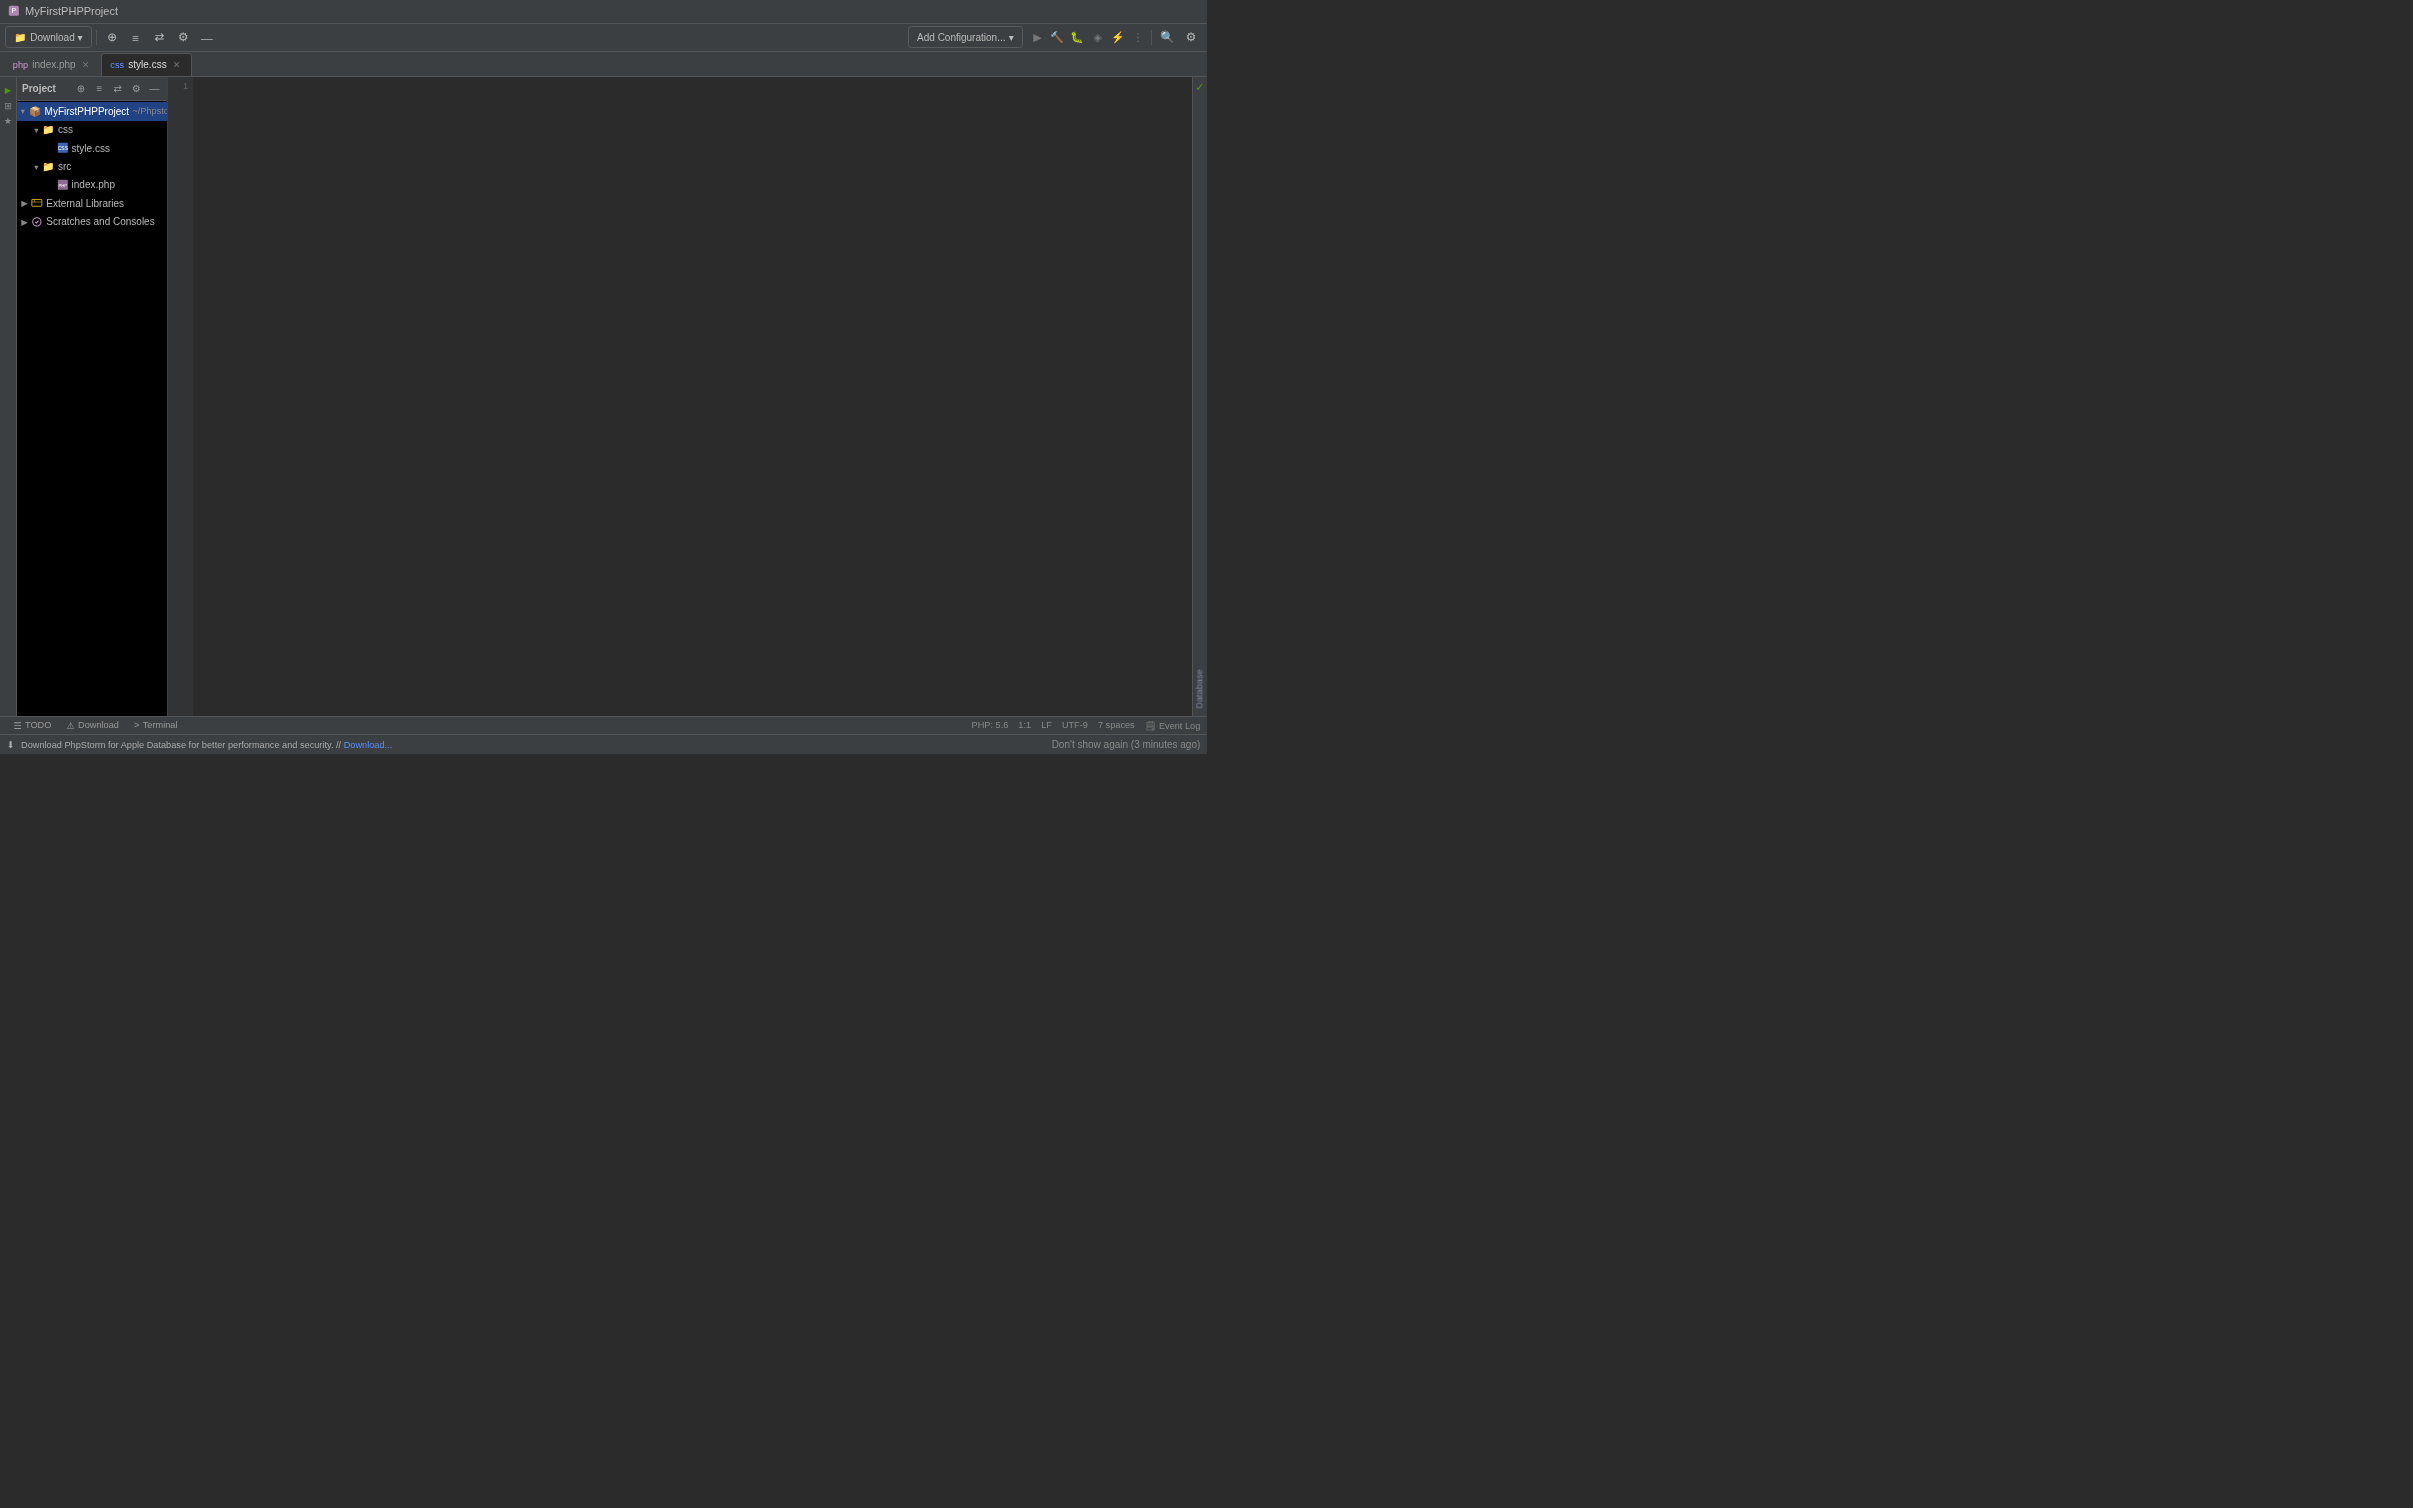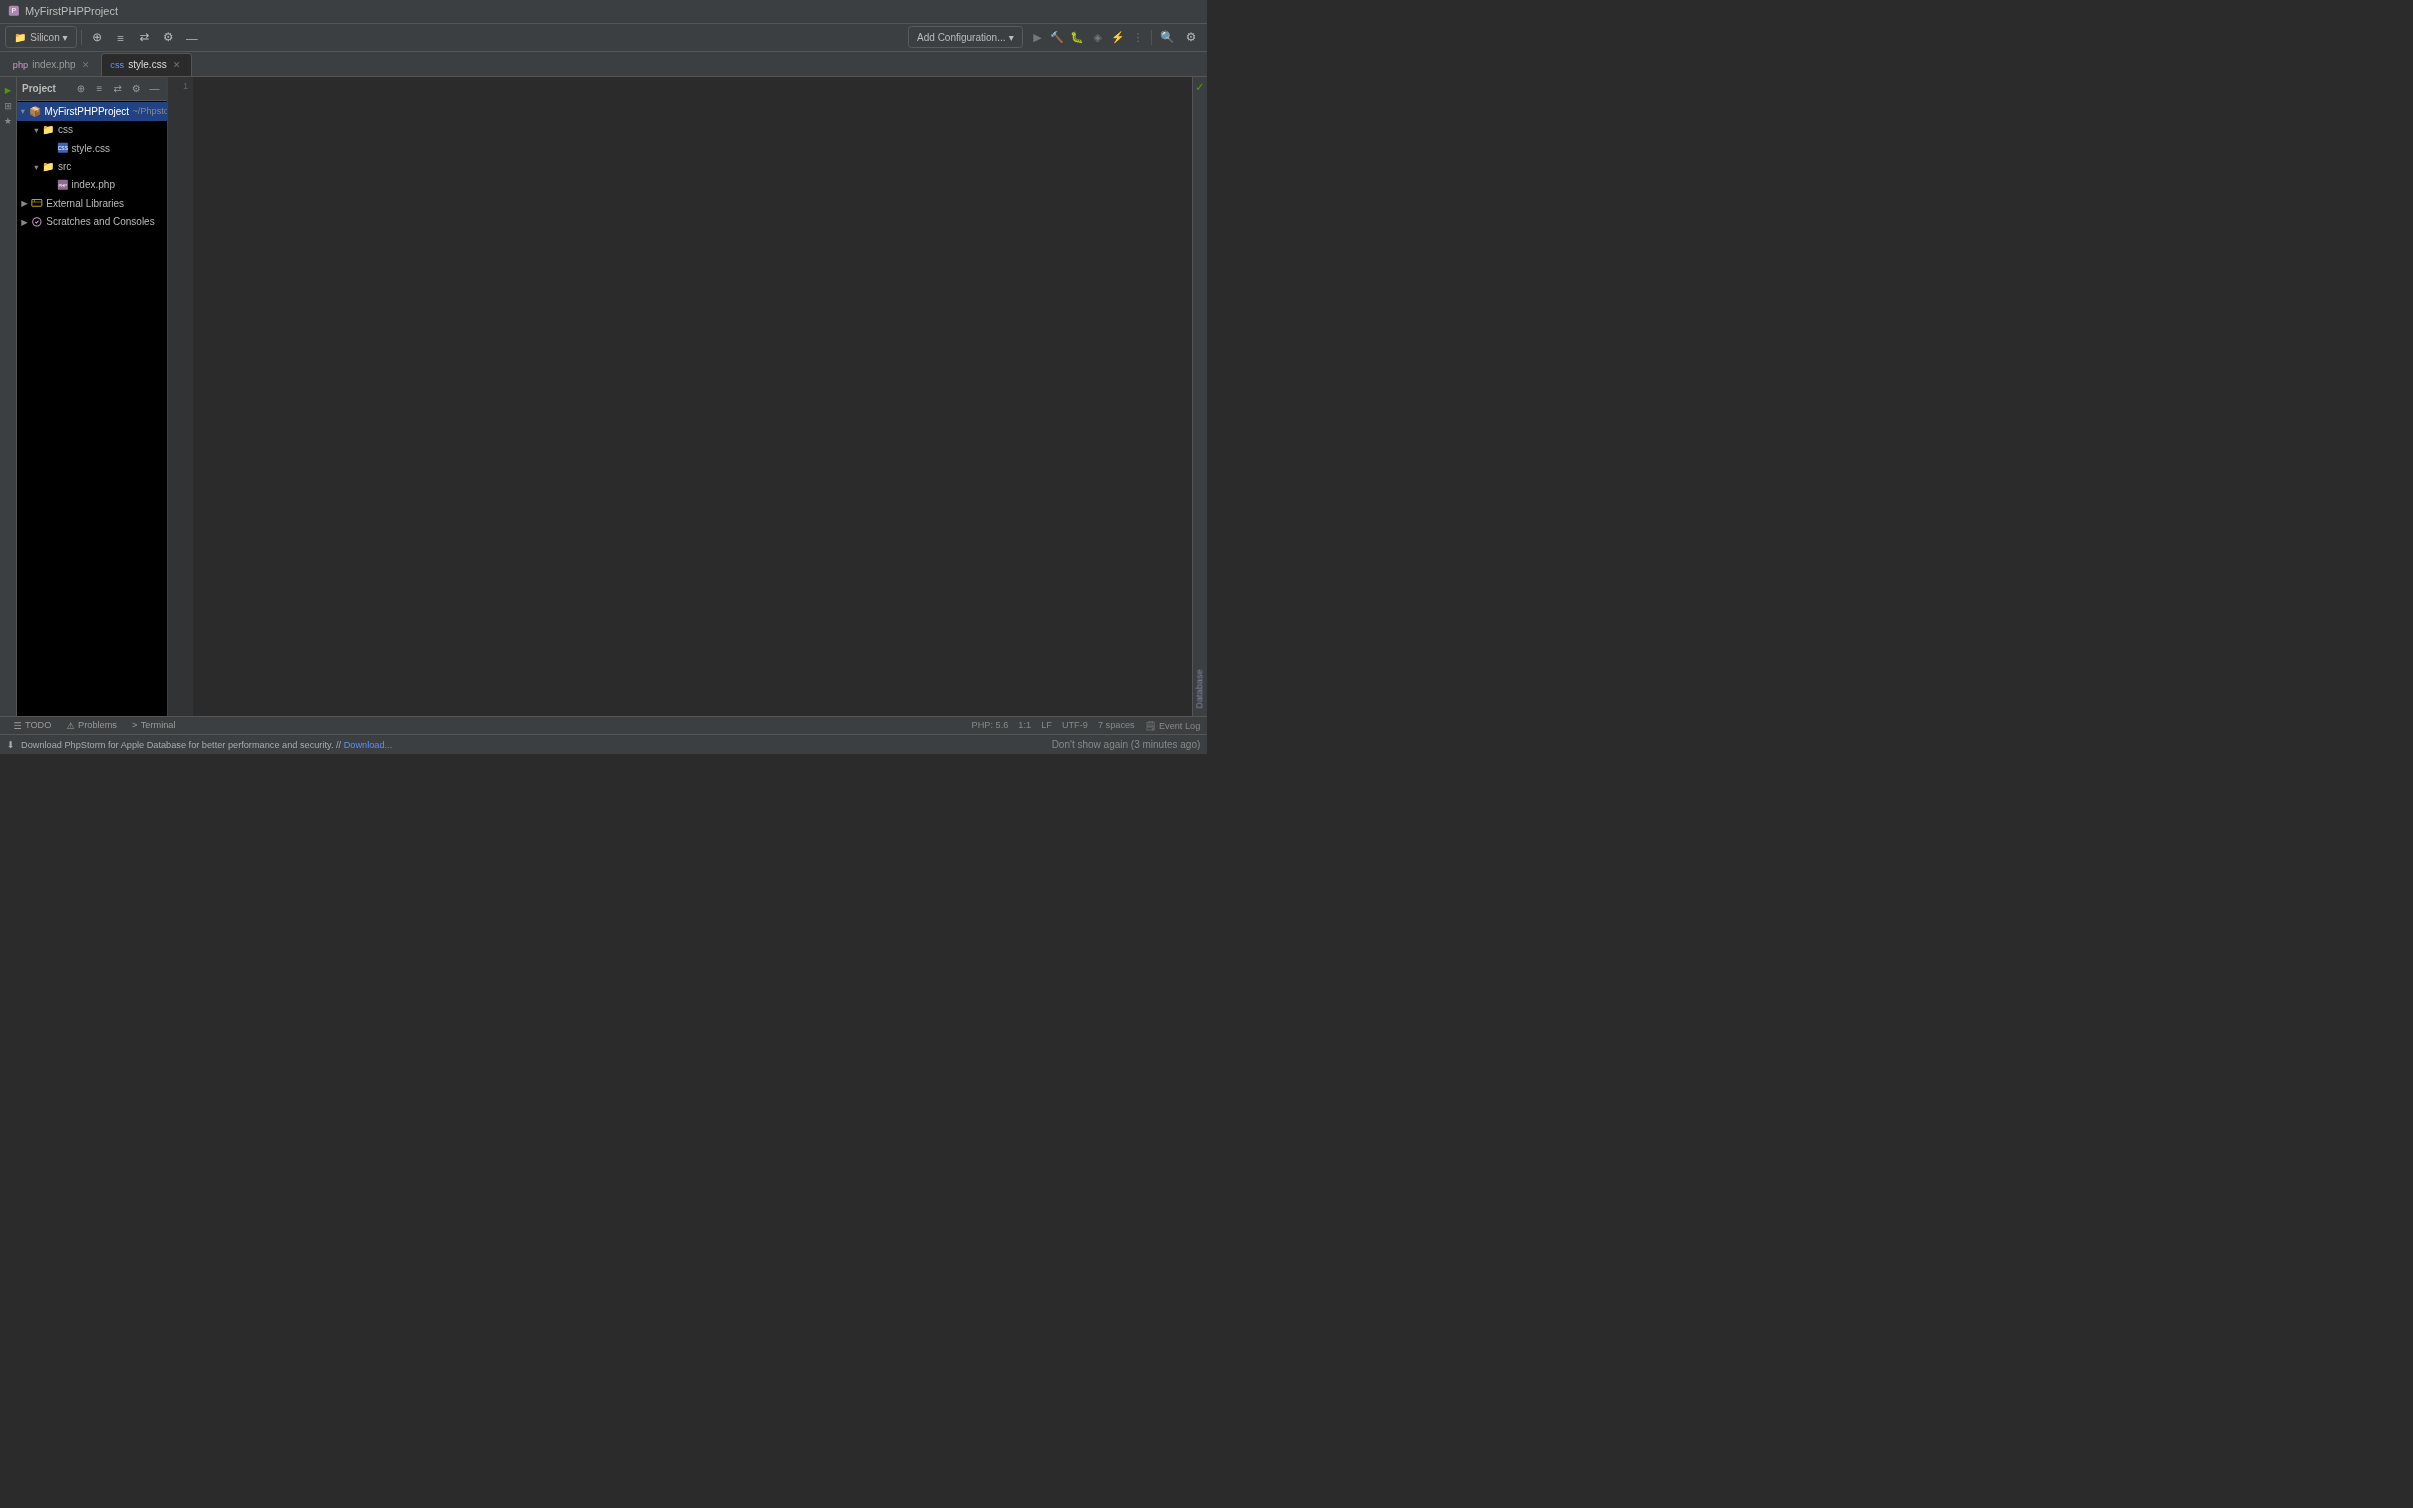--- a/index.html
+++ b/index.html
@@ -396,21 +396,21 @@
   <span class="title-bar-title">MyFirstPHPProject</span>
   <div class="title-bar-right">
     
   </div>
 </div>
 
 <div class="toolbar">
 
   <div class="run-config-btn">
     <span>📁</span>
-    <span>Silicon ▾</span>
+    <span>Download ▾</span>
   </div>
 
   <div class="toolbar-separator"></div>
 
   <button class="toolbar-btn" title="Scope">⊕</button>
   <button class="toolbar-btn" title="Collapse All">≡</button>
   <button class="toolbar-btn" title="Toggle">⇄</button>
   <button class="toolbar-btn" title="Settings">⚙</button>
   <button class="toolbar-btn" title="Hide">—</button>
 
@@ -562,21 +562,21 @@
 </div>
 
 <div class="bottom-bar">
   <div class="bottom-tabs">
     <div class="bottom-tab">
       <span>☰</span>
       <span>TODO</span>
     </div>
     <div class="bottom-tab">
       <span>⚠</span>
-      <span>Problems</span>
+      <span>Download</span>
     </div>
     <div class="bottom-tab">
       <span>&gt;</span>
       <span>Terminal</span>
     </div>
   </div>
   <div class="bottom-status">
     <span class="status-item">PHP: 5.6</span>
     <span class="status-item">1:1</span>
     <span class="status-item">LF</span>

